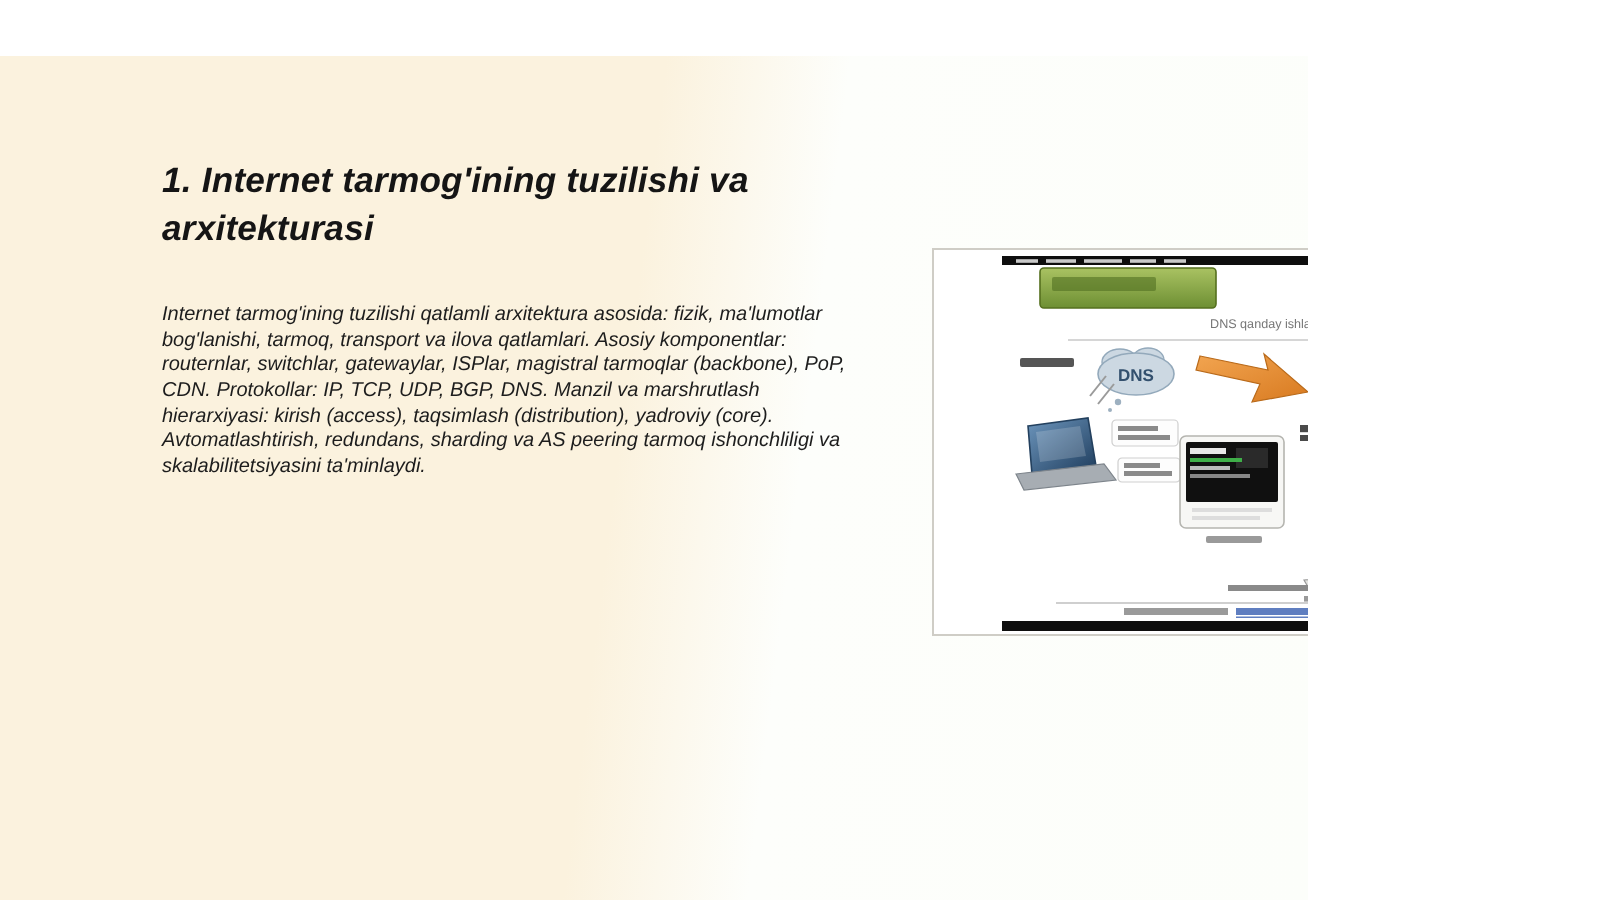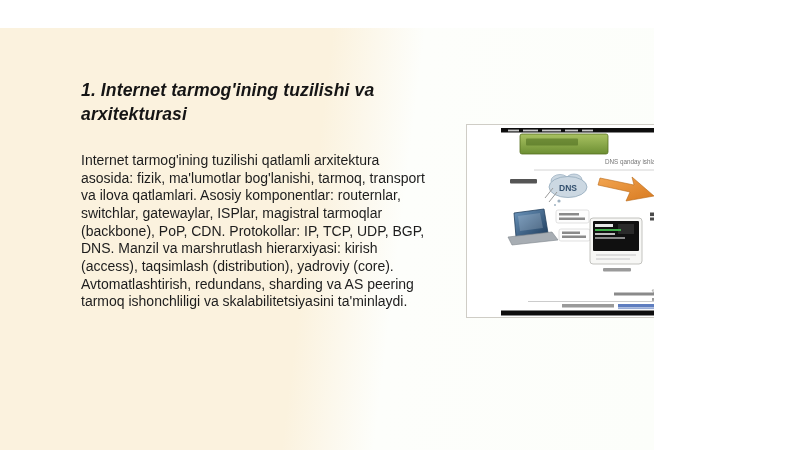--- a/index.html
+++ b/index.html
@@ -11,21 +11,21 @@
     font-family:"Liberation Sans",sans-serif;
     color:#1c1c1c;
     margin-top:28px;
   }
   .text-col{position:absolute;left:81px;top:51px;width:354px;}
   .slide-title{
     font-size:17.6px;font-weight:bold;font-style:italic;
     line-height:1.34;letter-spacing:.1px;color:#151515;margin:0;
   }
   .slide-body{
-    margin-top:26px;font-size:14px;line-height:1.26;color:#1d1d1d;
+    margin-top:26px;font-size:10px;line-height:1.26;color:#1d1d1d;font-style:italic;
   }
   .figure-wrap{
     position:absolute;left:466px;top:96px;width:272px;height:194px;
     background:#fff;border:1px solid #cfcdc6;box-sizing:border-box;padding-left:33px;
   }
   .figure-wrap svg{display:block;}
 </style>
 </head>
 <body>
 

